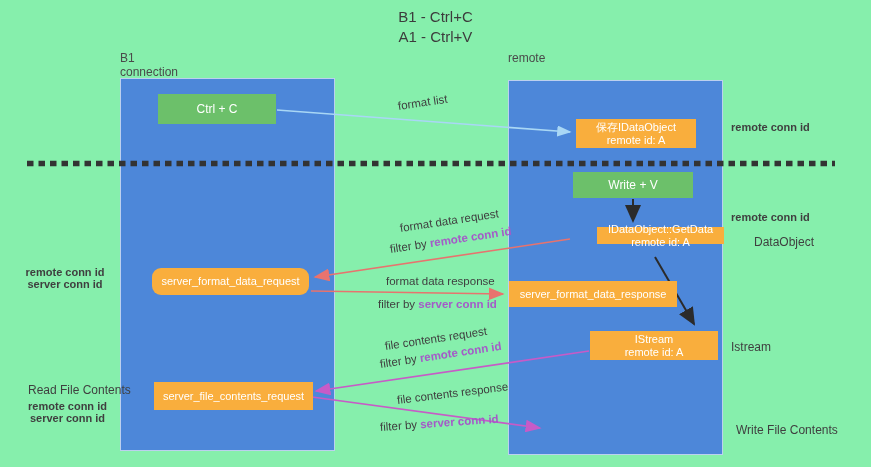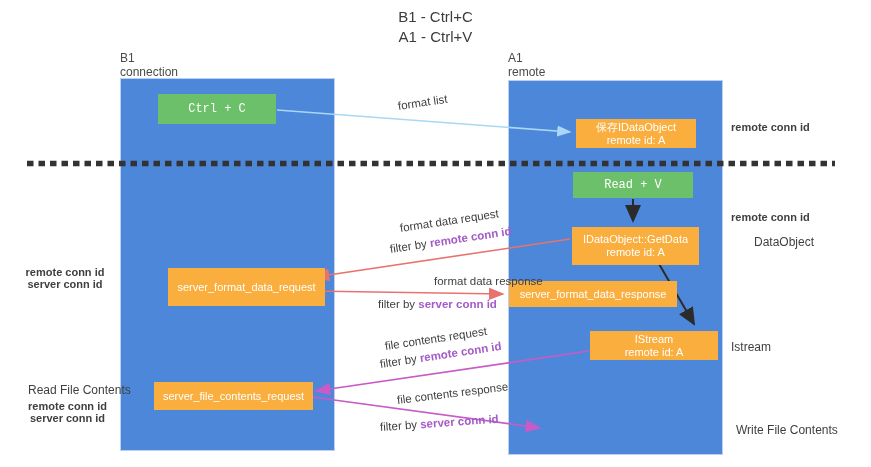--- a/index.html
+++ b/index.html
@@ -1,25 +1,25 @@
 <!DOCTYPE html>
 <html><head>
 <meta charset="utf-8">
 <style>
   html,body{margin:0;padding:0;}
   body{background:#e9e9e9;font-family:"Liberation Sans","DejaVu Sans",sans-serif;}
-  #stage{position:relative;width:871px;height:467px;background:#ffffff;overflow:hidden;
+  #stage{position:relative;width:871px;height:467px;background:#86efac;overflow:hidden;
          -webkit-font-smoothing:antialiased;}
   .abs{position:absolute;}
   #title{top:7px;left:0;width:871px;text-align:center;font-size:15px;line-height:20px;color:#3c3c3c;}
   .colhead{font-size:12px;line-height:14px;color:#4a4a4a;}
   .lifeline{background:#4d87d9;border:1px solid #bcd0ef;box-sizing:border-box;}
   .node{box-sizing:border-box;color:#ffffff;text-align:center;font-size:11px;
         display:flex;flex-direction:column;justify-content:center;line-height:13px;}
-  .green{background:#6cc06a;font-family:Liberation Mono, monospace;}
+  .green{background:#6cc06a;}
   .orange{background:#f9ae3d;}
   .msg{font-size:11.5px;color:#3f3f3f;white-space:nowrap;}
   .tilt9{transform:rotate(-8.5deg);transform-origin:left center;}
   .tilt7{transform:rotate(-7deg);transform-origin:left center;}
   .tilt4{transform:rotate(-4deg);transform-origin:left center;}
   .purple{color:#a45bc8;font-weight:bold;}
   .greentx{color:#5cbd66;font-weight:bold;}
   .plain{color:#3f3f3f;font-weight:normal;}
   .sidelab{font-size:11px;color:#3f3f3f;white-space:nowrap;}
   svg.overlay{position:absolute;top:0;left:0;pointer-events:none;}
@@ -32,21 +32,20 @@
   <div class="abs" id="title">
     <div>B1 - Ctrl+C</div>
     <div>A1 - Ctrl+V</div>
   </div>
 
   <div class="abs colhead" style="left:120px;top:51px;width:215px;">
     <div>B1</div>
     <div>connection</div>
   </div>
   <div class="abs colhead" style="left:508px;top:51px;width:215px;">
-    <div>A1</div>
     <div>remote</div>
   </div>
 
   <div class="abs lifeline" style="left:120px;top:78px;width:215px;height:373px;"></div>
   <div class="abs lifeline" style="left:508px;top:80px;width:215px;height:375px;"></div>
 
   <svg class="overlay" width="871" height="467" viewBox="0 0 871 467">
     <defs>
       <marker id="m-blue" markerWidth="9" markerHeight="7" refX="8" refY="3.5" orient="auto">
         <path d="M0,0 L9,3.5 L0,7 z" fill="#a9d7f5"></path>
@@ -74,29 +73,29 @@
   <div class="abs node green" style="left:158px;top:94px;width:118px;height:30px;font-size:12px;">
     <span>Ctrl + C</span>
   </div>
 
   <div class="abs node orange" style="left:576px;top:119px;width:120px;height:29px;">
     <span>保存IDataObject</span>
     <span>remote id: A</span>
   </div>
 
   <div class="abs node green" style="left:573px;top:172px;width:120px;height:26px;font-size:12px;">
-    <span>Read + V</span>
+    <span>Write + V</span>
   </div>
 
-  <div class="abs node orange" style="left:572px;top:227px;width:127px;height:38px;">
+  <div class="abs node orange" style="left:597px;top:227px;width:127px;height:17px;">
     <span>IDataObject::GetData</span>
     <span>remote id: A</span>
   </div>
 
-  <div class="abs node orange" style="left:168px;top:268px;width:157px;height:38px;">
+  <div class="abs node orange" style="left:152px;top:268px;width:157px;height:27px;border-radius:9px;">
     <span>server_format_data_request</span>
   </div>
 
   <div class="abs node orange" style="left:509px;top:281px;width:168px;height:26px;">
     <span>server_format_data_response</span>
   </div>
 
   <div class="abs node orange" style="left:590px;top:331px;width:128px;height:29px;">
     <span>IStream</span>
     <span>remote id: A</span>
@@ -107,21 +106,21 @@
   </div>
 
 
   <div class="abs msg tilt9" style="left:398px;top:100px;">format list</div>
 
   <div class="abs msg tilt9" style="left:400px;top:222px;">format data request</div>
   <div class="abs msg tilt9" style="left:390px;top:243px;">
     <span class="plain">filter by </span><span class="purple">remote conn id</span>
   </div>
 
-  <div class="abs msg" style="left:386px;top:275px;margin-left:48px;">format data response</div>
+  <div class="abs msg" style="left:386px;top:275px;">format data response</div>
   <div class="abs msg" style="left:378px;top:298px;">
     <span class="plain">filter by </span><span class="purple">server conn id</span>
   </div>
 
   <div class="abs msg tilt9" style="left:385px;top:340px;">file contents request</div>
   <div class="abs msg tilt9" style="left:380px;top:358px;">
     <span class="plain">filter by </span><span class="purple">remote conn id</span>
   </div>
 
   <div class="abs msg tilt7" style="left:397px;top:394px;">file contents response</div>

